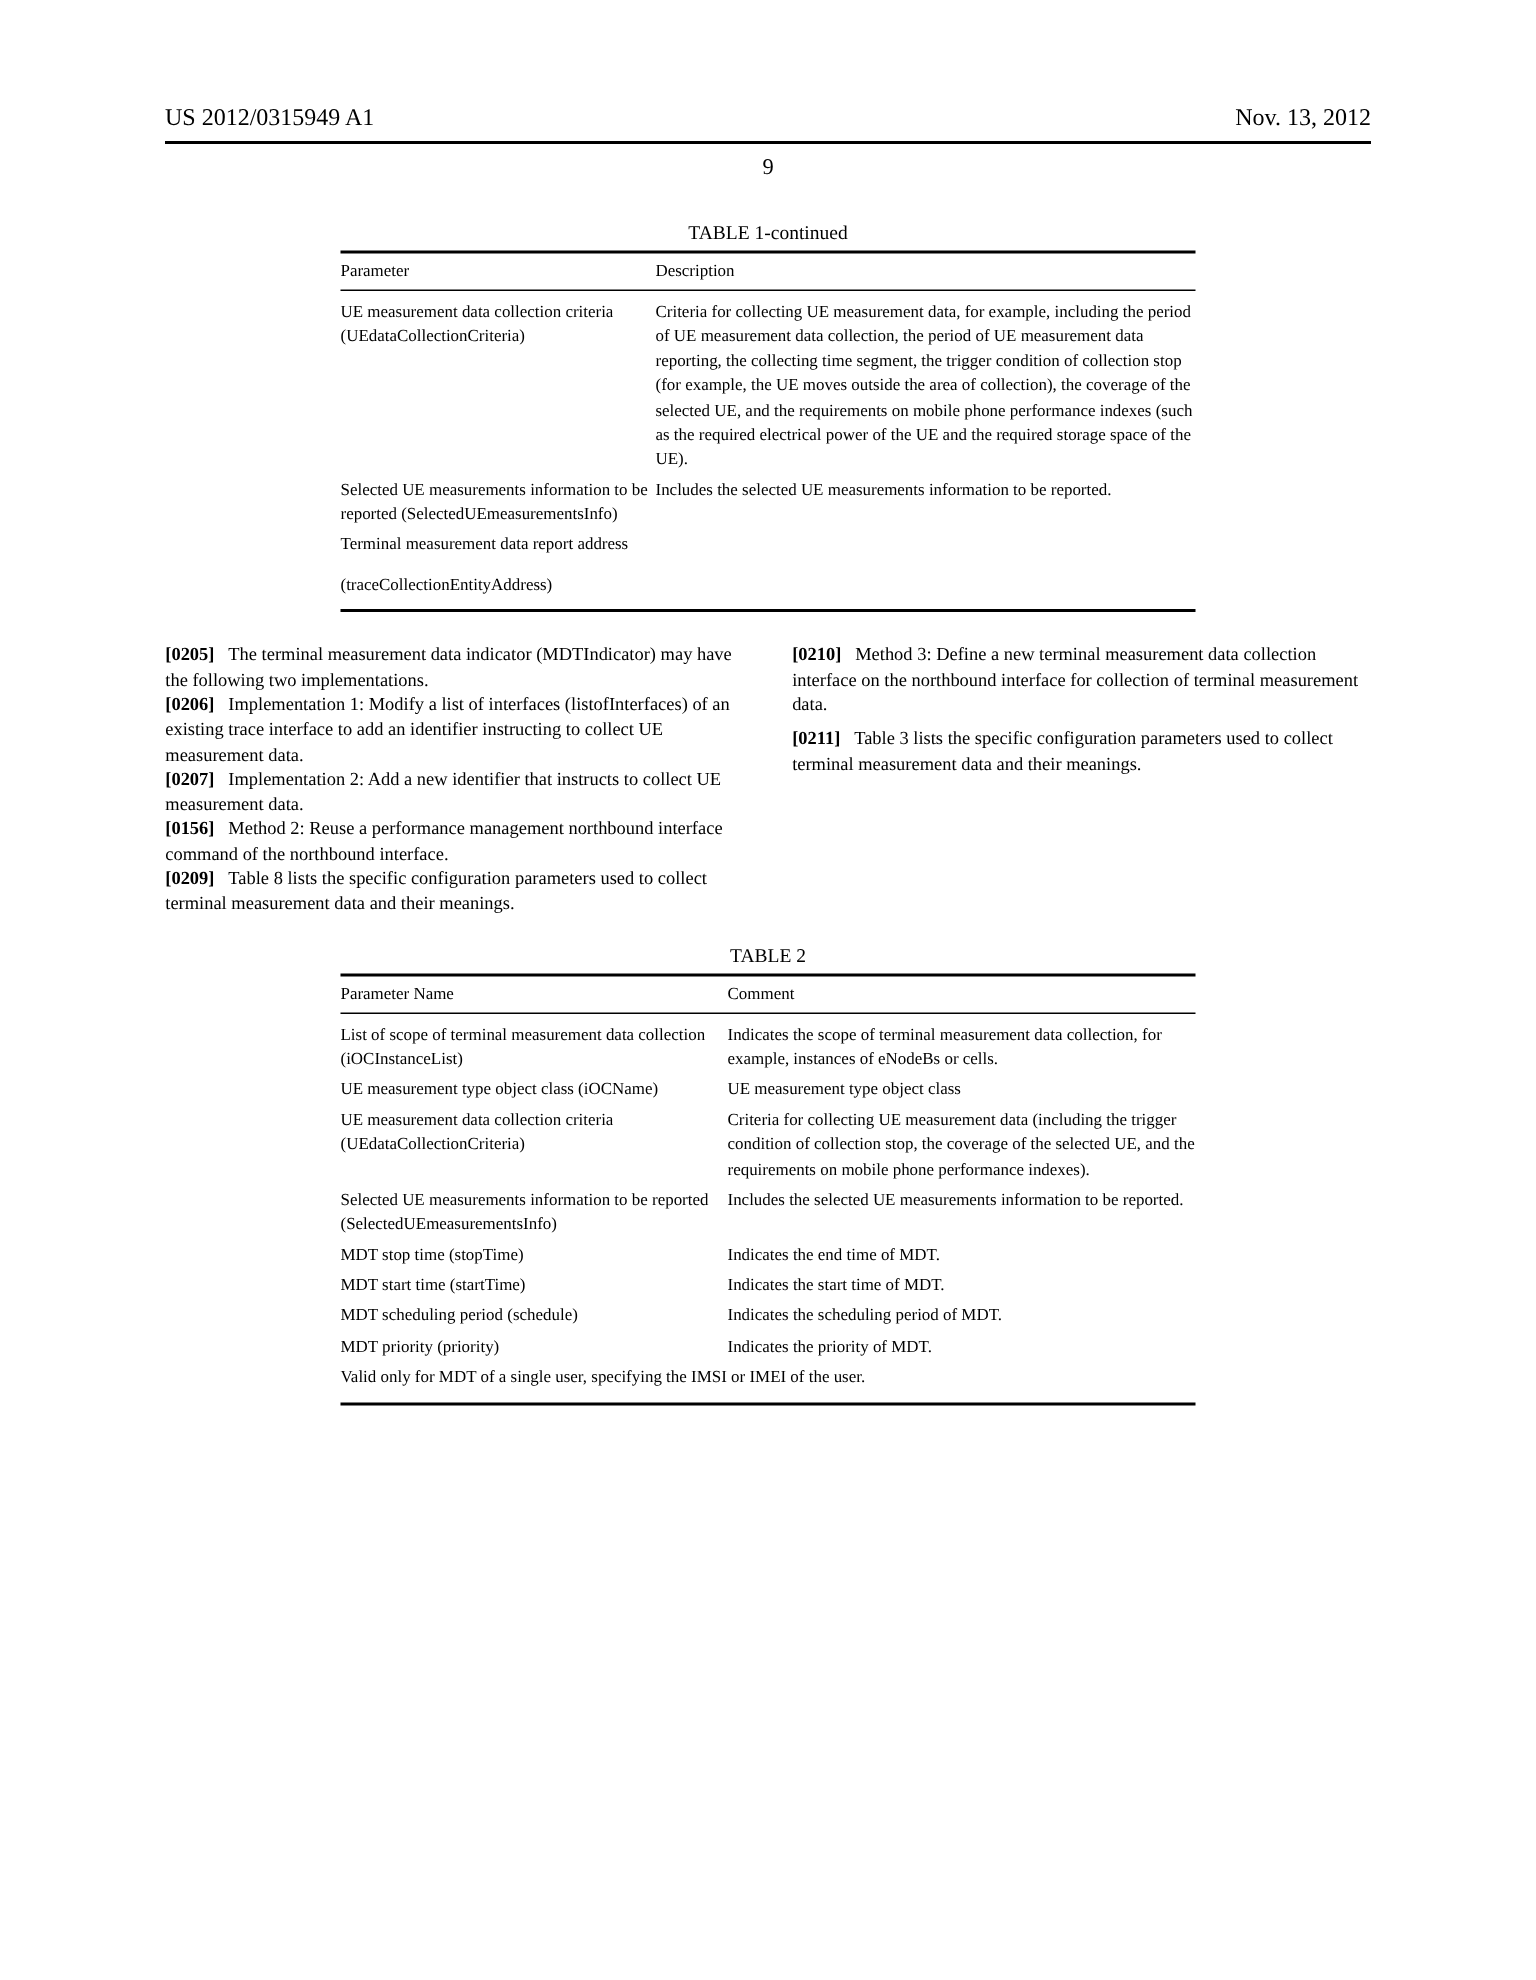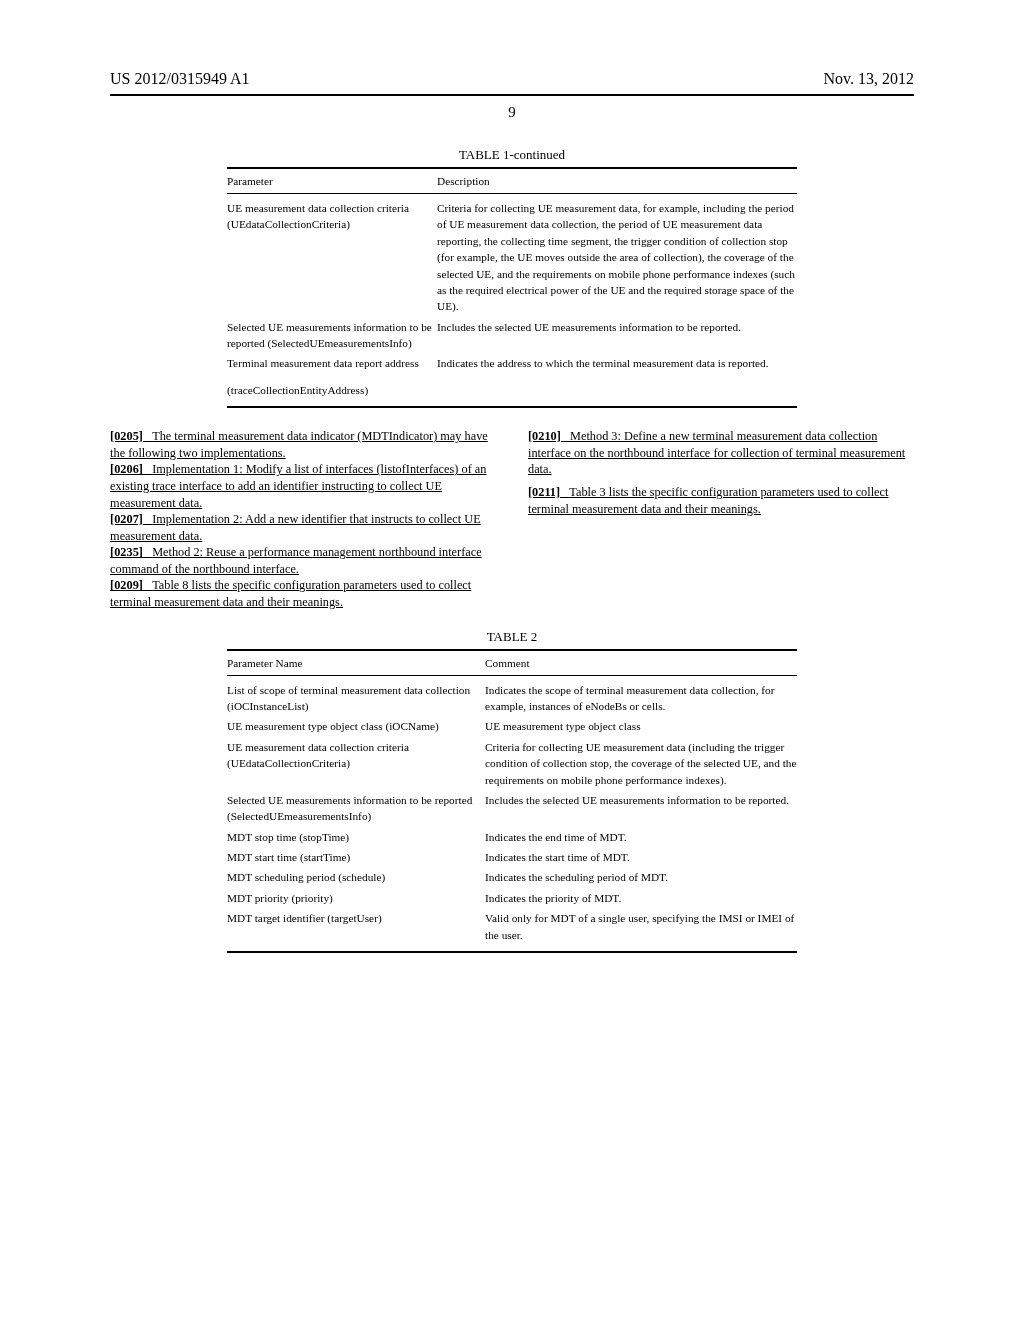--- a/index.html
+++ b/index.html
@@ -38,24 +38,23 @@
   .trule-thin { border-top: 1px solid #000; height:0; }
   .thead-row { display: flex; padding: 6px 0; }
   .col-param { width: 210px; padding-right: 0; }
   .col-desc { flex: 1; }
   .tbody { padding-top: 4px; }
   .trow { display: flex; padding: 2px 0; line-height: 1.45; }
   .trow .col-param, .trow .col-desc { }
 
   .two-col {
     display: flex;
-    justify-content: center;
+    justify-content: flex-end;
     gap: 32px;
     margin: 10px 0 18px 0;
-    text-decoration: underline;
   }
   .col {
     width: 48%;
     font-size: 12.3px;
     line-height: 1.35;
   }
   .para-num { font-weight: bold; }
 
   
   .table2 .col-param { width: 258px; }
@@ -84,21 +83,20 @@
       <div class="trow">
         <div class="col-param">UE measurement data collection criteria (UEdataCollectionCriteria)</div>
         <div class="col-desc">Criteria for collecting UE measurement data, for example, including the period of UE measurement data collection, the period of UE measurement data reporting, the collecting time segment, the trigger condition of collection stop (for example, the UE moves outside the area of collection), the coverage of the selected UE, and the requirements on mobile phone performance indexes (such as the required electrical power of the UE and the required storage space of the UE).</div>
       </div>
       <div class="trow">
         <div class="col-param">Selected UE measurements information to be reported (SelectedUEmeasurementsInfo)</div>
         <div class="col-desc">Includes the selected UE measurements information to be reported.</div>
       </div>
       <div class="trow">
         <div class="col-param">Terminal measurement data report address</div>
-        <div class="col-desc">Indicates the address to which the terminal measurement data is reported.</div>
       </div>
       <div class="trow" style="margin-top:6px;">
         <div class="col-param">(traceCollectionEntityAddress)</div>
         <div class="col-desc"></div>
       </div>
     </div>
     <div class="trule-thick" style="margin-top:6px;"></div>
   </div>
 
   <div class="two-col">
@@ -106,21 +104,21 @@
       <div>
         <span class="para-num">[0205]</span>&nbsp;&nbsp;&nbsp;<span>The terminal measurement data indicator (MDTIndicator) may have the following two implementations.</span>
       </div>
       <div>
         <span class="para-num">[0206]</span>&nbsp;&nbsp;&nbsp;<span>Implementation 1: Modify a list of interfaces (listofInterfaces) of an existing trace interface to add an identifier instructing to collect UE measurement data.</span>
       </div>
       <div>
         <span class="para-num">[0207]</span>&nbsp;&nbsp;&nbsp;<span>Implementation 2: Add a new identifier that instructs to collect UE measurement data.</span>
       </div>
       <div>
-        <span class="para-num">[0235]</span>&nbsp;&nbsp;&nbsp;<span>Method 2: Reuse a performance management northbound interface command of the northbound interface.</span>
+        <span class="para-num">[0156]</span>&nbsp;&nbsp;&nbsp;<span>Method 2: Reuse a performance management northbound interface command of the northbound interface.</span>
       </div>
       <div>
         <span class="para-num">[0209]</span>&nbsp;&nbsp;&nbsp;<span>Table 8 lists the specific configuration parameters used to collect terminal measurement data and their meanings.</span>
       </div>
     </div>
     <div class="col">
       <div>
         <span class="para-num">[0210]</span>&nbsp;&nbsp;&nbsp;<span>Method 3: Define a new terminal measurement data collection interface on the northbound interface for collection of terminal measurement data.</span>
       </div>
       <div style="height:6px;"></div>
@@ -165,20 +163,19 @@
       </div>
       <div class="trow">
         <div class="col-param">MDT scheduling period (schedule)</div>
         <div class="col-desc">Indicates the scheduling period of MDT.</div>
       </div>
       <div class="trow">
         <div class="col-param">MDT priority (priority)</div>
         <div class="col-desc">Indicates the priority of MDT.</div>
       </div>
       <div class="trow">
-        <div class="col-param">MDT target identifier (targetUser)</div>
         <div class="col-desc">Valid only for MDT of a single user, specifying the IMSI or IMEI of the user.</div>
       </div>
     </div>
     <div class="trule-thick" style="margin-top:6px;"></div>
   </div>
 
 </div>
 
 </body></html>

